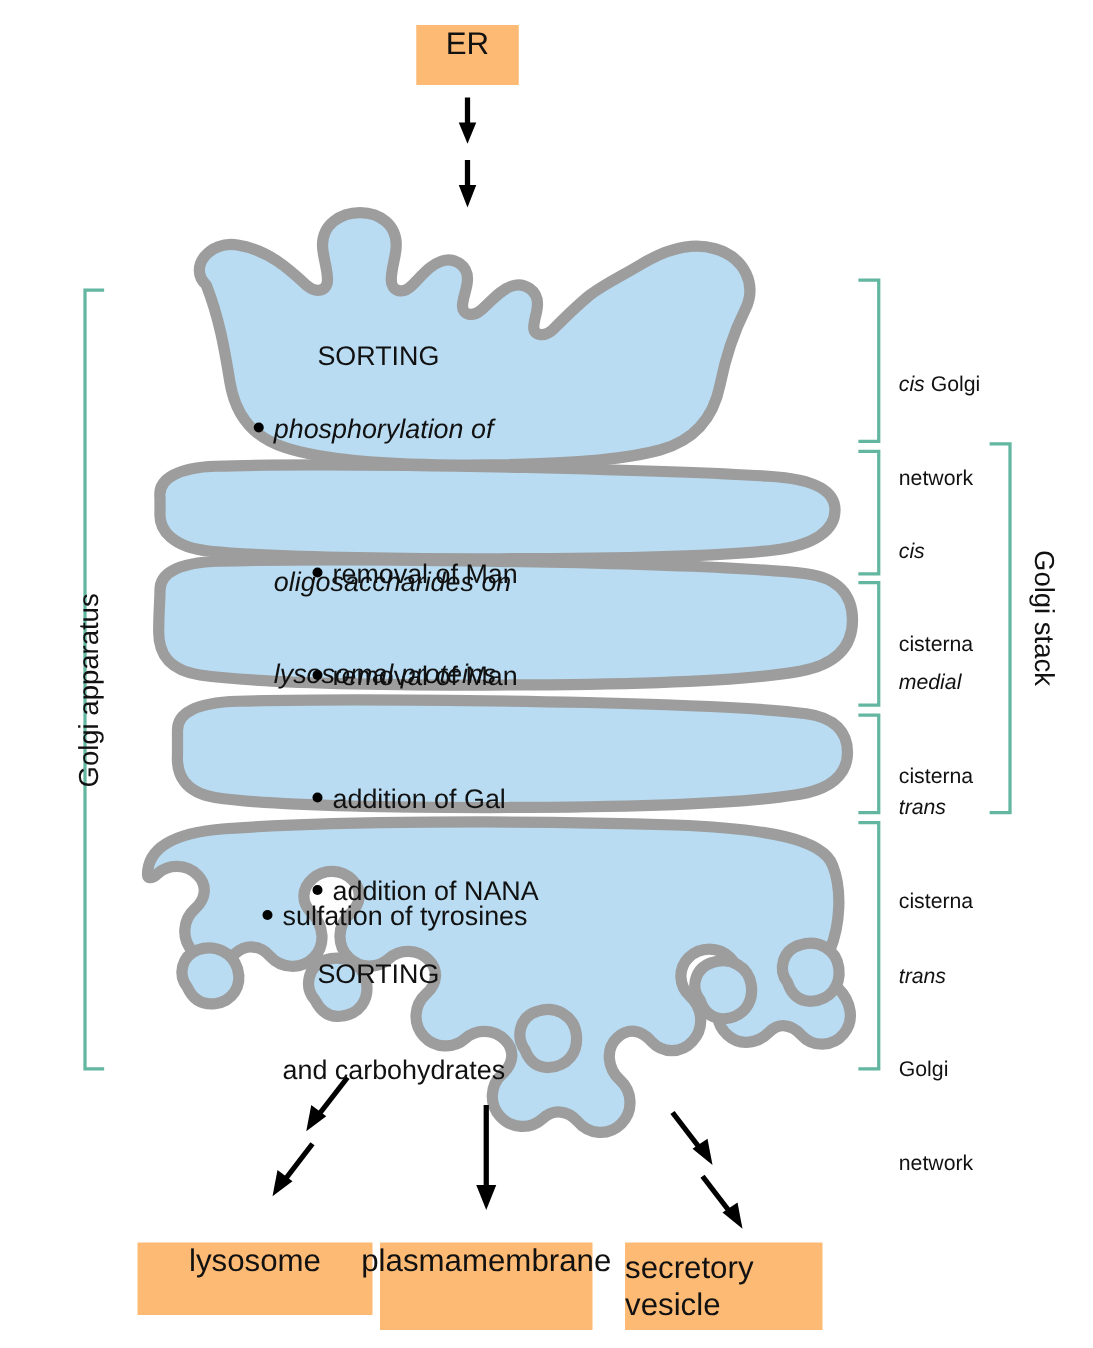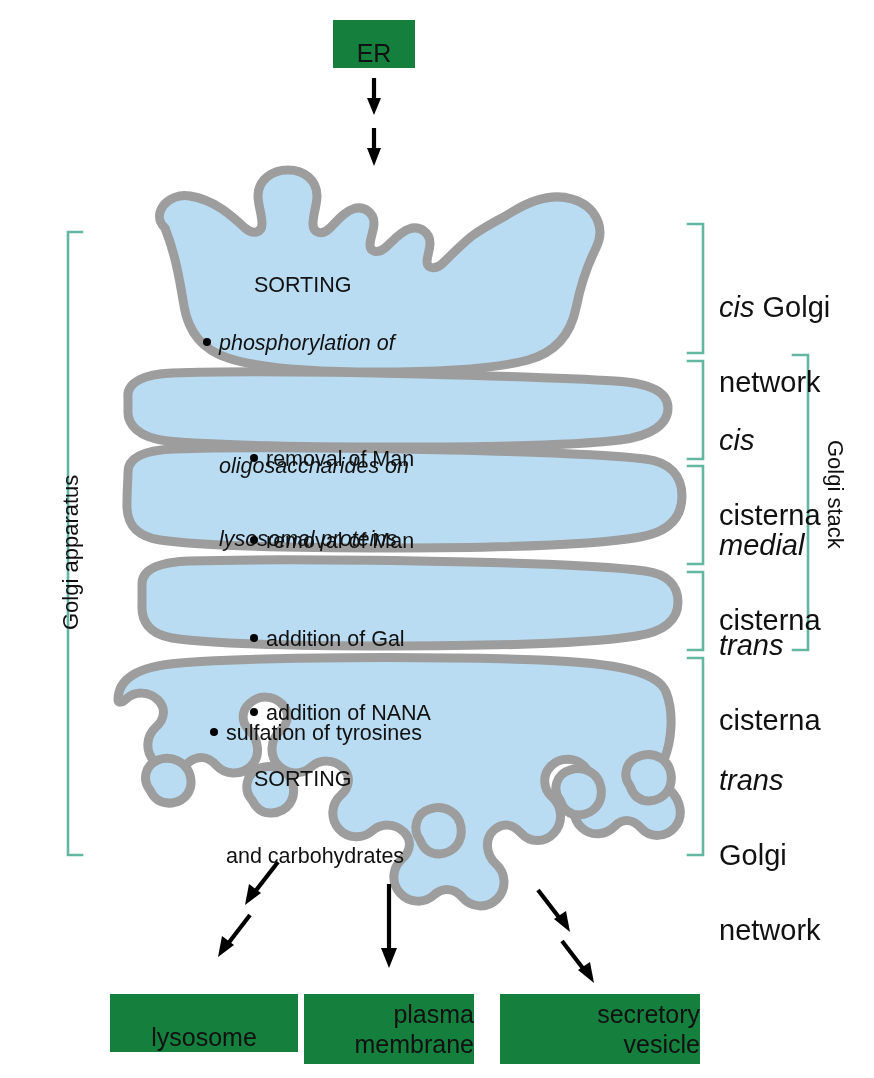--- a/index.html
+++ b/index.html
@@ -43,27 +43,27 @@
     stroke: #000000;
     stroke-width: 4.2;
     fill: none;
     stroke-linecap: butt;
   }
   .arrow-head {
     fill: #000000;
   }
   .box-label {
     position: absolute;
-    background: #15803d;
+    background: #fdba74;
     color: #111111;
     font-size: 25px;
     line-height: 30px;
     text-align: center;
     display: flex;
-    align-items: flex-end;
+    align-items: flex-start;
     justify-content: center;
     box-sizing: border-box;
   }
   .organelle-text {
     position: absolute;
     color: #111111;
     font-size: 21.5px;
     line-height: 24.5px;
     white-space: pre;
   }
@@ -82,21 +82,21 @@
     border-radius: 50%;
     background: #000;
     margin-right: 8px;
     flex: 0 0 auto;
     position: relative;
     top: -4px;
   }
   .side-label {
     position: absolute;
     color: #111111;
-    font-size: 29px;
+    font-size: 17px;
     line-height: 25px;
     white-space: pre;
   }
   .side-label .ital {
     font-style: italic;
   }
   .vert-label {
     position: absolute;
     color: #111111;
     font-size: 22px;
@@ -387,23 +387,23 @@
   </div>
 
   <div class="vert-label vert-down" style="left:848px; top:440px;">
     <span>Golgi stack</span>
   </div>
 
   <div class="box-label" style="left:110px; top:994px; width:188px; height:58px;">
     <span>lysosome</span>
   </div>
 
-  <div class="box-label" style="left:304px; top:994px; width:170px; height:70px; flex-direction:column;">
+  <div class="box-label" style="left:304px; top:994px; width:170px; height:70px; flex-direction:row;">
     <span>plasma</span>
     <span>membrane</span>
   </div>
 
-  <div class="box-label" style="left:500px; top:994px; width:200px; height:70px; flex-direction:column;">
+  <div class="box-label" style="left:500px; top:994px; width:158px; height:70px; flex-direction:column;">
     <span>secretory</span>
     <span>vesicle</span>
   </div>
 
 </div>
 
 </body></html>

